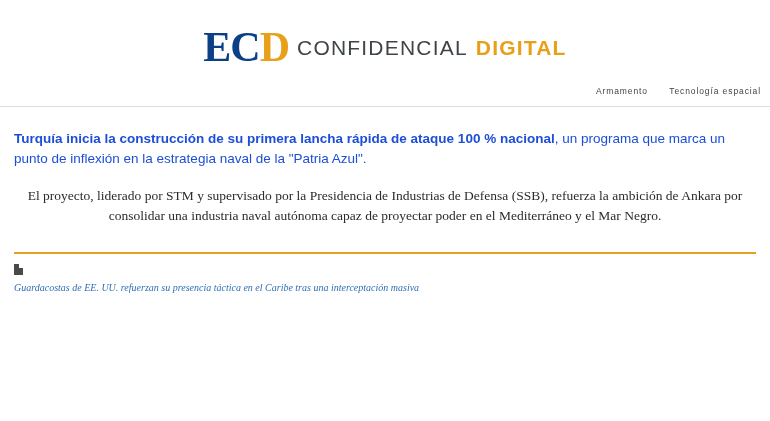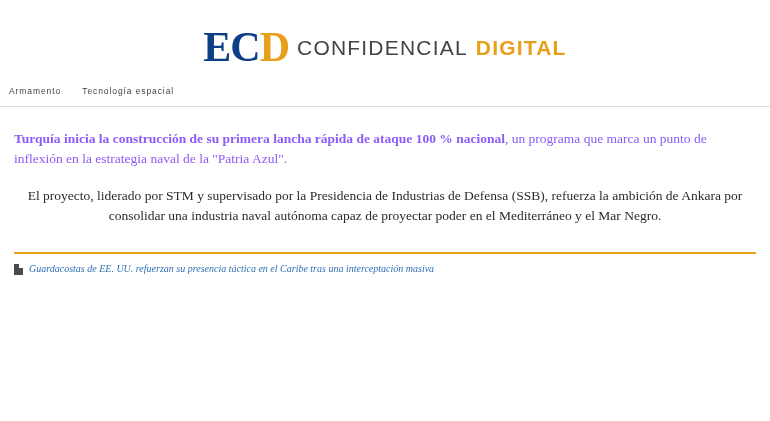--- a/index.html
+++ b/index.html
@@ -49,21 +49,21 @@
     letter-spacing: 1.2px;
     vertical-align: middle;
     margin-left: 8px;
     font-weight: normal;
   }
   .logo-confidencial { color: #3f4448; }
   .logo-digital { color: #e8a01a; font-weight: bold; }
 
   .nav {
     margin-top: 18px;
-    text-align: left;
+    text-align: right;
     font-family: "Liberation Sans", sans-serif;
     font-size: 8.5px;
     letter-spacing: 0.9px;
     color: #3f4448;
     padding-bottom: 10px;
   }
   .nav a {
     color: #3f4448;
     text-decoration: none;
     margin: 0 9px;
@@ -100,43 +100,44 @@
     font-family: "Liberation Serif", serif;
     font-size: 26.5px;
     font-weight: normal;
     line-height: 1.15;
     color: #1a1a1a;
     letter-spacing: -0.2px;
   }
 
   .lead {
     margin-top: 22px;
-    font-family: Liberation Serif, serif;
+    font-family: Liberation Sans, sans-serif;
     font-size: 13.5px;
     line-height: 1.5;
-    color: #8b5cf6;
+    color: #1d4ed8;
   }
   .lead b { font-weight: bold; }
 
   .body-par {
     margin-top: 16px;
     font-family: "Liberation Serif", serif;
     font-size: 13.5px;
     line-height: 1.5;
     color: #2b2b2b;
     text-align: center;
   }
 
   .related {
     margin-top: 26px;
     border-top: 2px solid #e8a01a;
     padding-top: 8px;
     display: flex;
     align-items: flex-start;
     gap: 6px;
+    flex-direction: column;
   }
   .related-icon {
     width: 9px;
     height: 11px;
     flex: 0 0 auto;
     margin-top: 2px;
     position: relative;
   }
   .related-icon .doc {
     position: absolute;

